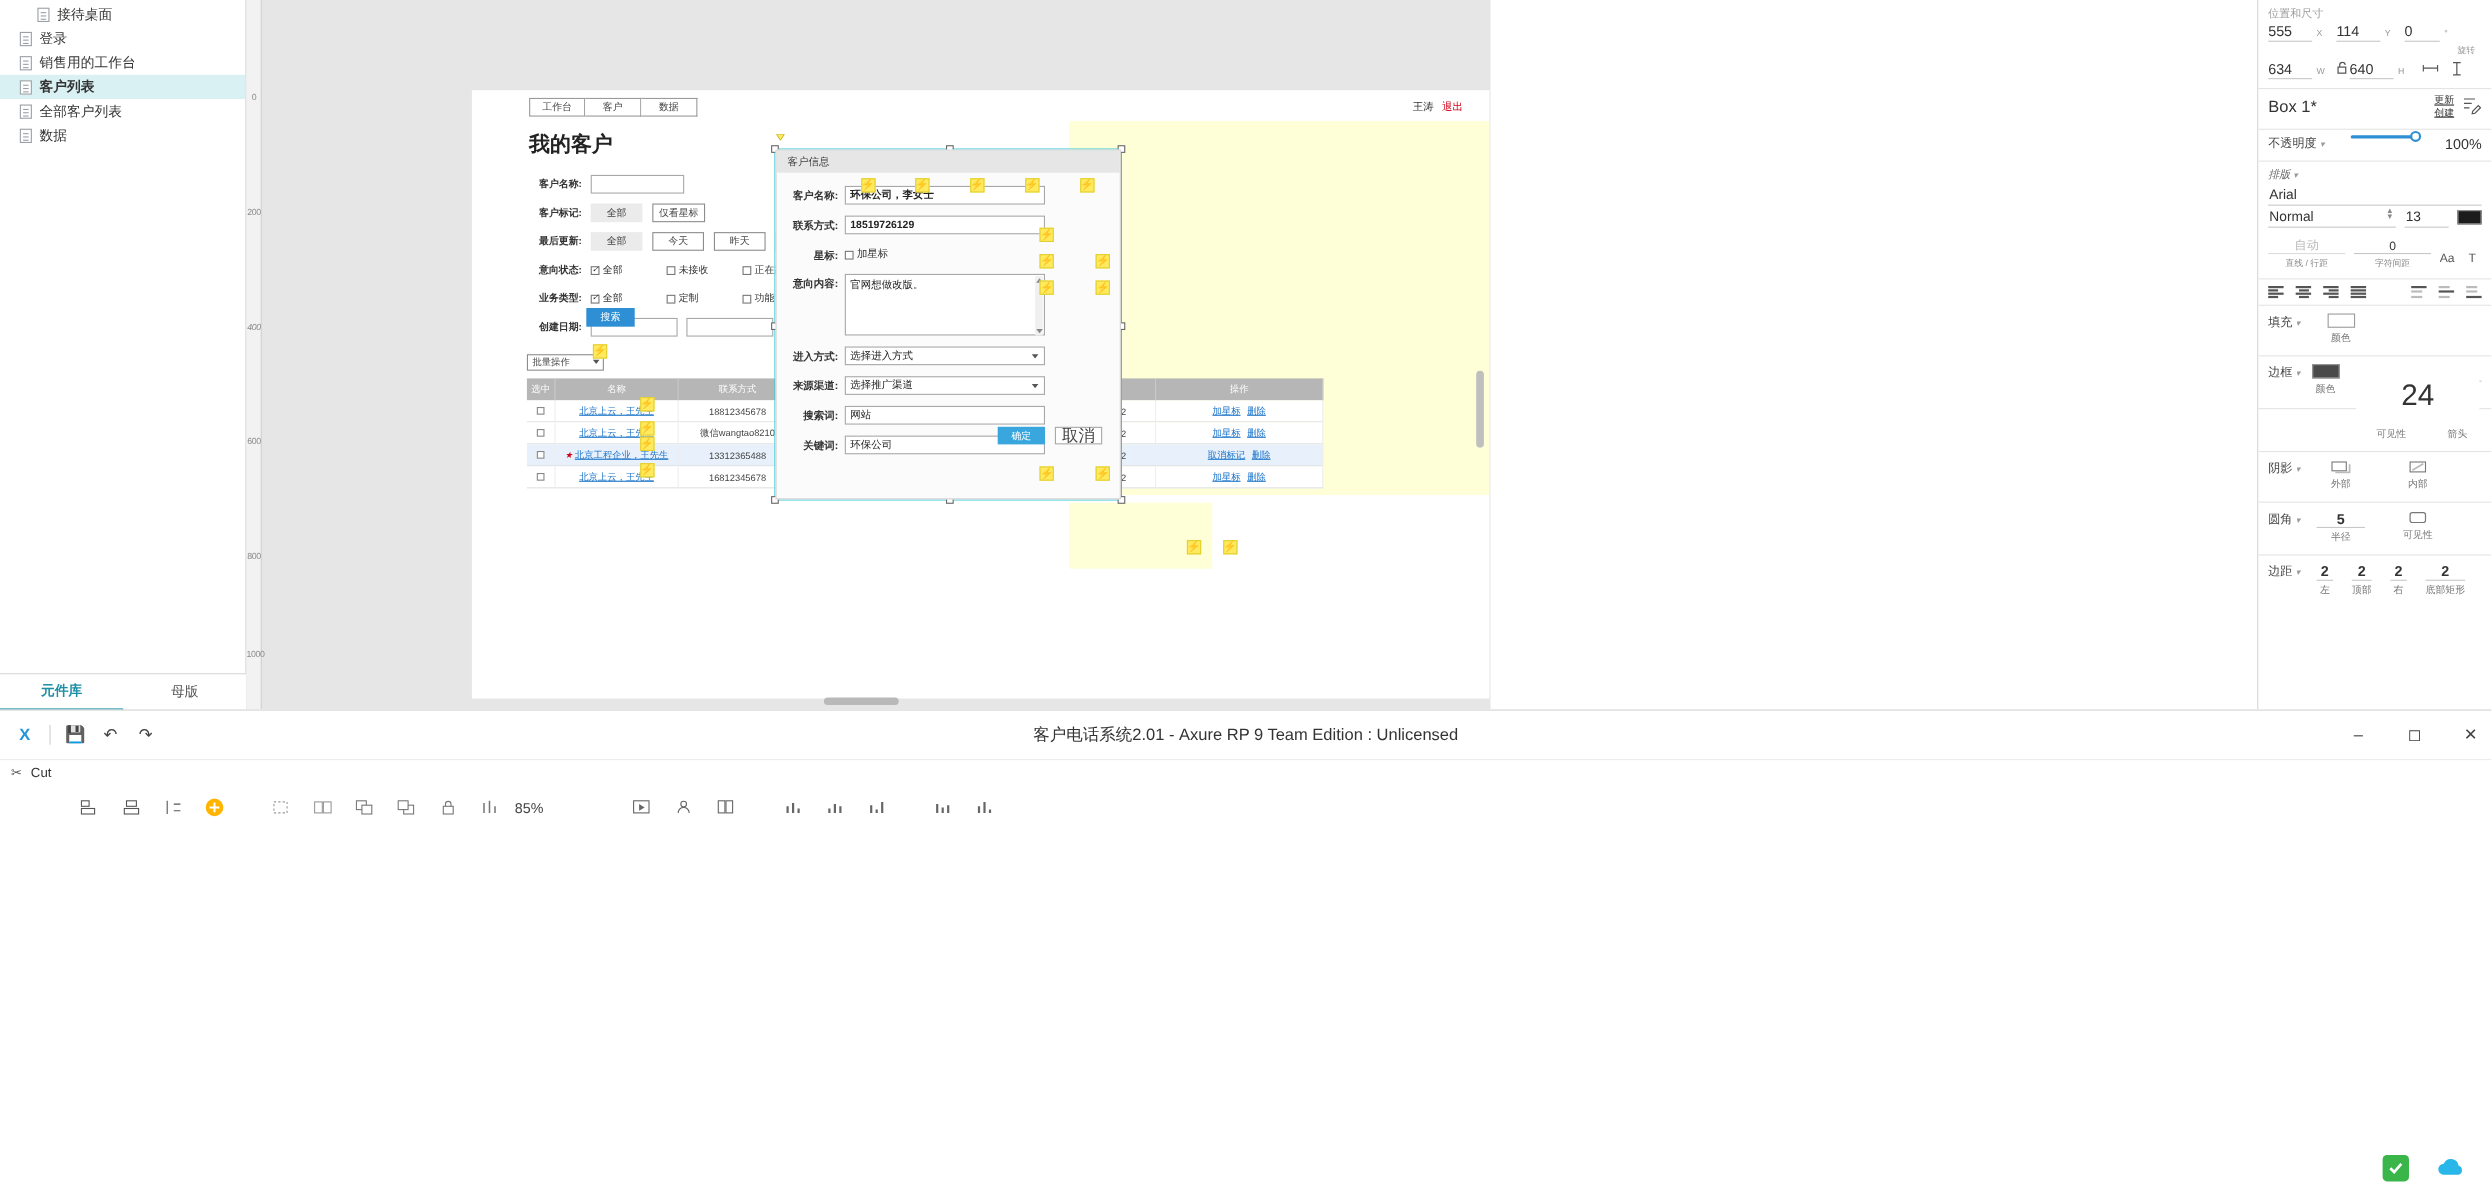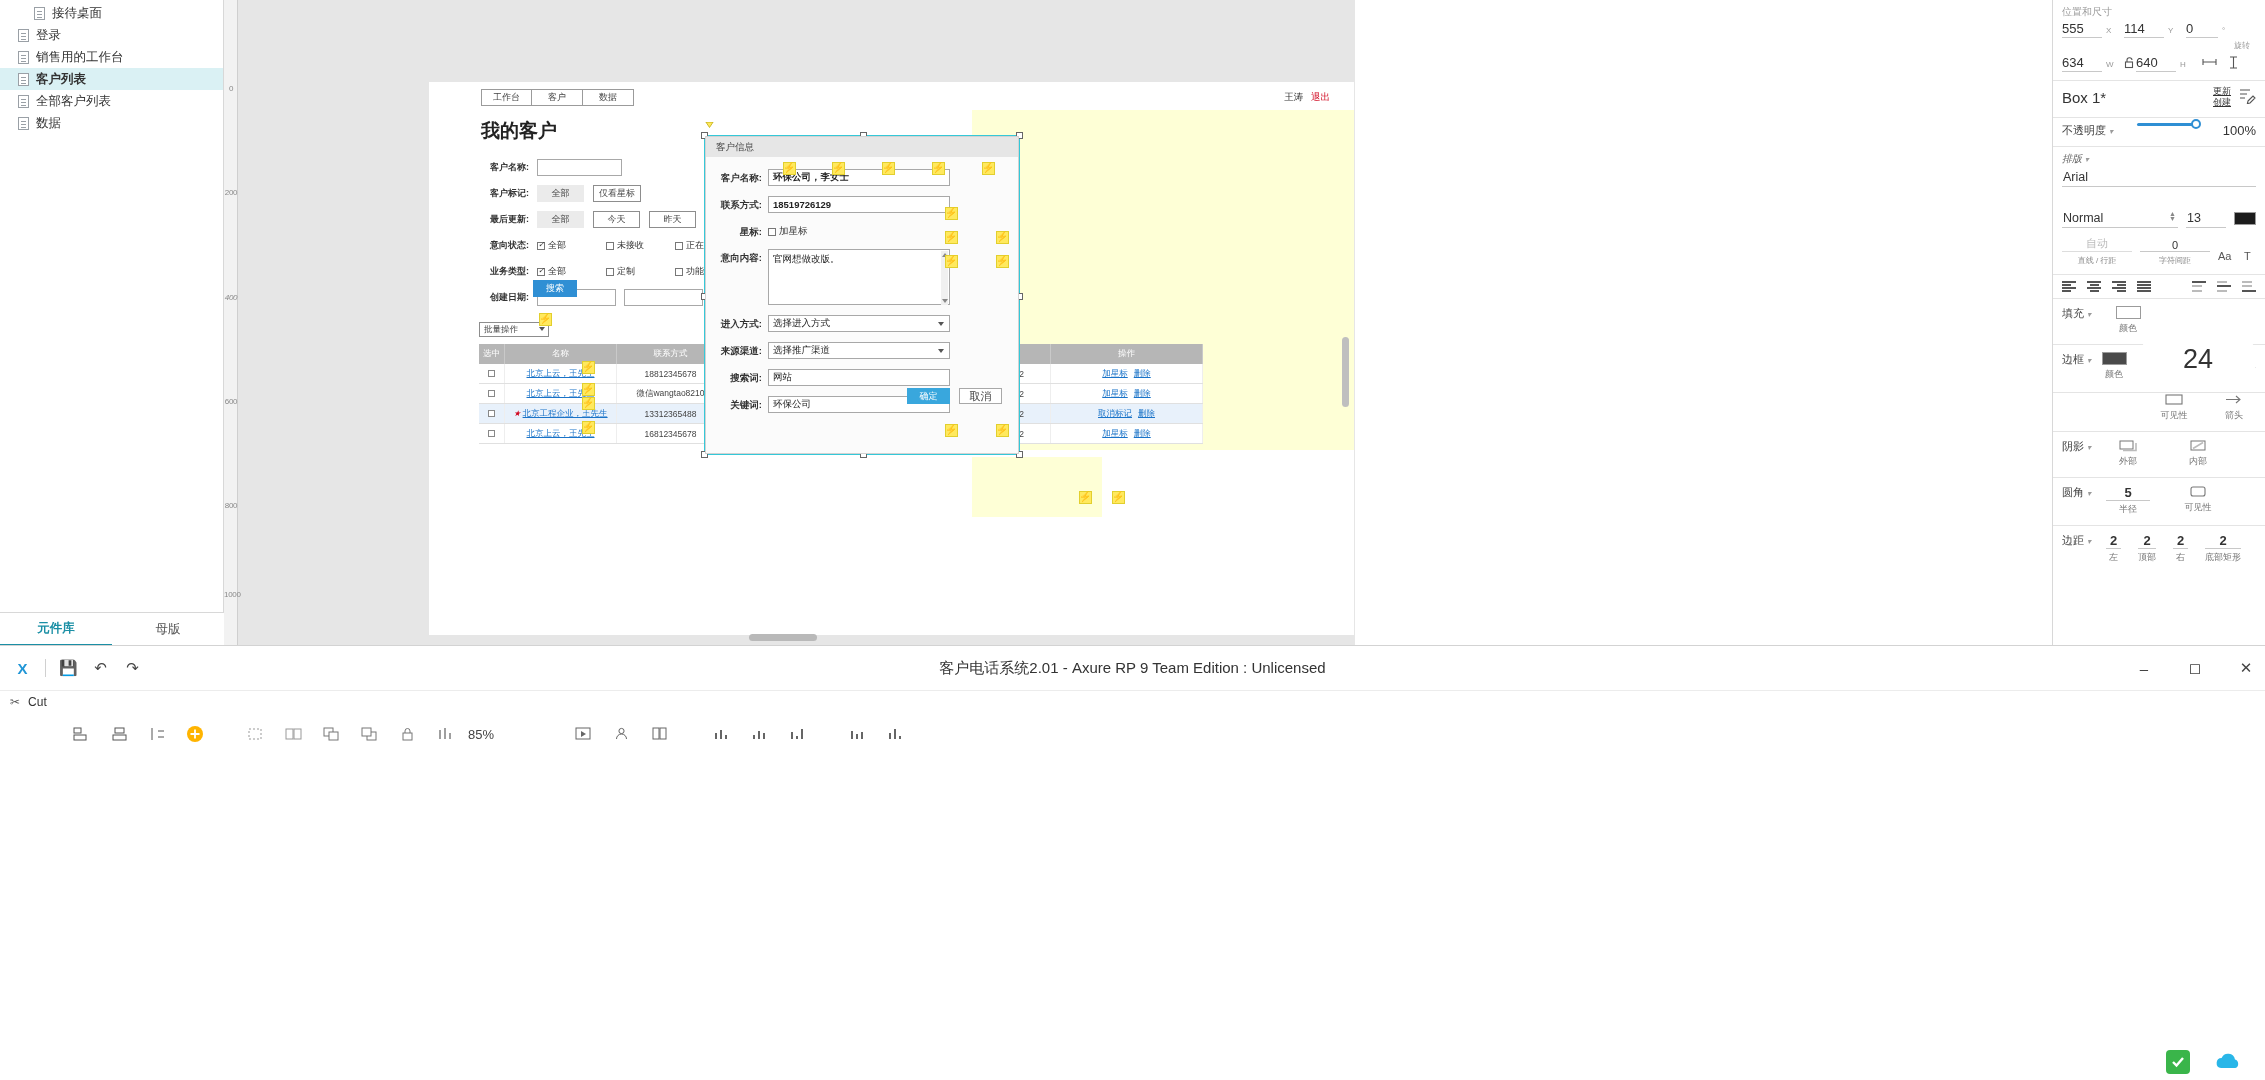--- a/index.html
+++ b/index.html
@@ -210,21 +210,21 @@
   }
   .dchk { display:flex; align-items:center; font-size:9.5px; padding-top:2px; }
   .dchk .box { width:8px; height:8px; border:1px solid #777; background:#fff; margin-right:3px; }
   .dlg-actions { position:absolute; right:16px; bottom:9px; display:flex; gap:9px; }
   .btn-ok {
     width:43px; height:16px; background:#39a7dd; color:#fff; font-size:9px;
     display:flex; align-items:center; justify-content:center;
   }
   .btn-cancel {
     width:43px; height:16px; background:#fff; border:1px solid #a8a8a8; color:#444;
-    font-size:11px; display:flex; align-items:center; justify-content:center;
+    font-size:15px; display:flex; align-items:center; justify-content:center;
   }
 
   
   .bolt {
     position:absolute; width:13px; height:13px; background:#ffe95e;
     border:1px solid #e2cf2e; display:flex; align-items:center; justify-content:center;
     font-size:9px; color:#b38b00; line-height:1;
   }
   .bolt span { transform:scale(1.1); }
 
@@ -754,21 +754,21 @@
         <span style="font-size:11px;"><span>不透明度</span> <span class="prop-name"><i class="car">▾</i></span></span>
         <div class="slider">
             <i class="knob"></i>
           </div>
         <div class="opa-val">100%</div>
       </div>
     </div>
 
     <div class="rp-sec">
       <div class="rp-head" style="color:#666;font-style:italic;"><span>排版</span> <span style="font-size:8px;color:#9a9a9a">▾</span></div>
-      <div class="field-line" style="margin-bottom:22px;">Arial</div>
+      <div class="field-line" style="margin-bottom:1px;">Arial</div>
       <div class="two-col" style="margin-bottom:8px;">
         <div class="field-line spin" style="flex:1">
           <span>Normal</span>
           <i class="arrows">▲<br>▼</i>
         </div>
         <div class="field-line" style="width:40px">13</div>
         <div class="swatch"></div>
       </div>
       <div class="two-col" style="align-items:flex-end;">
         <div style="flex:1; text-align:center;">

